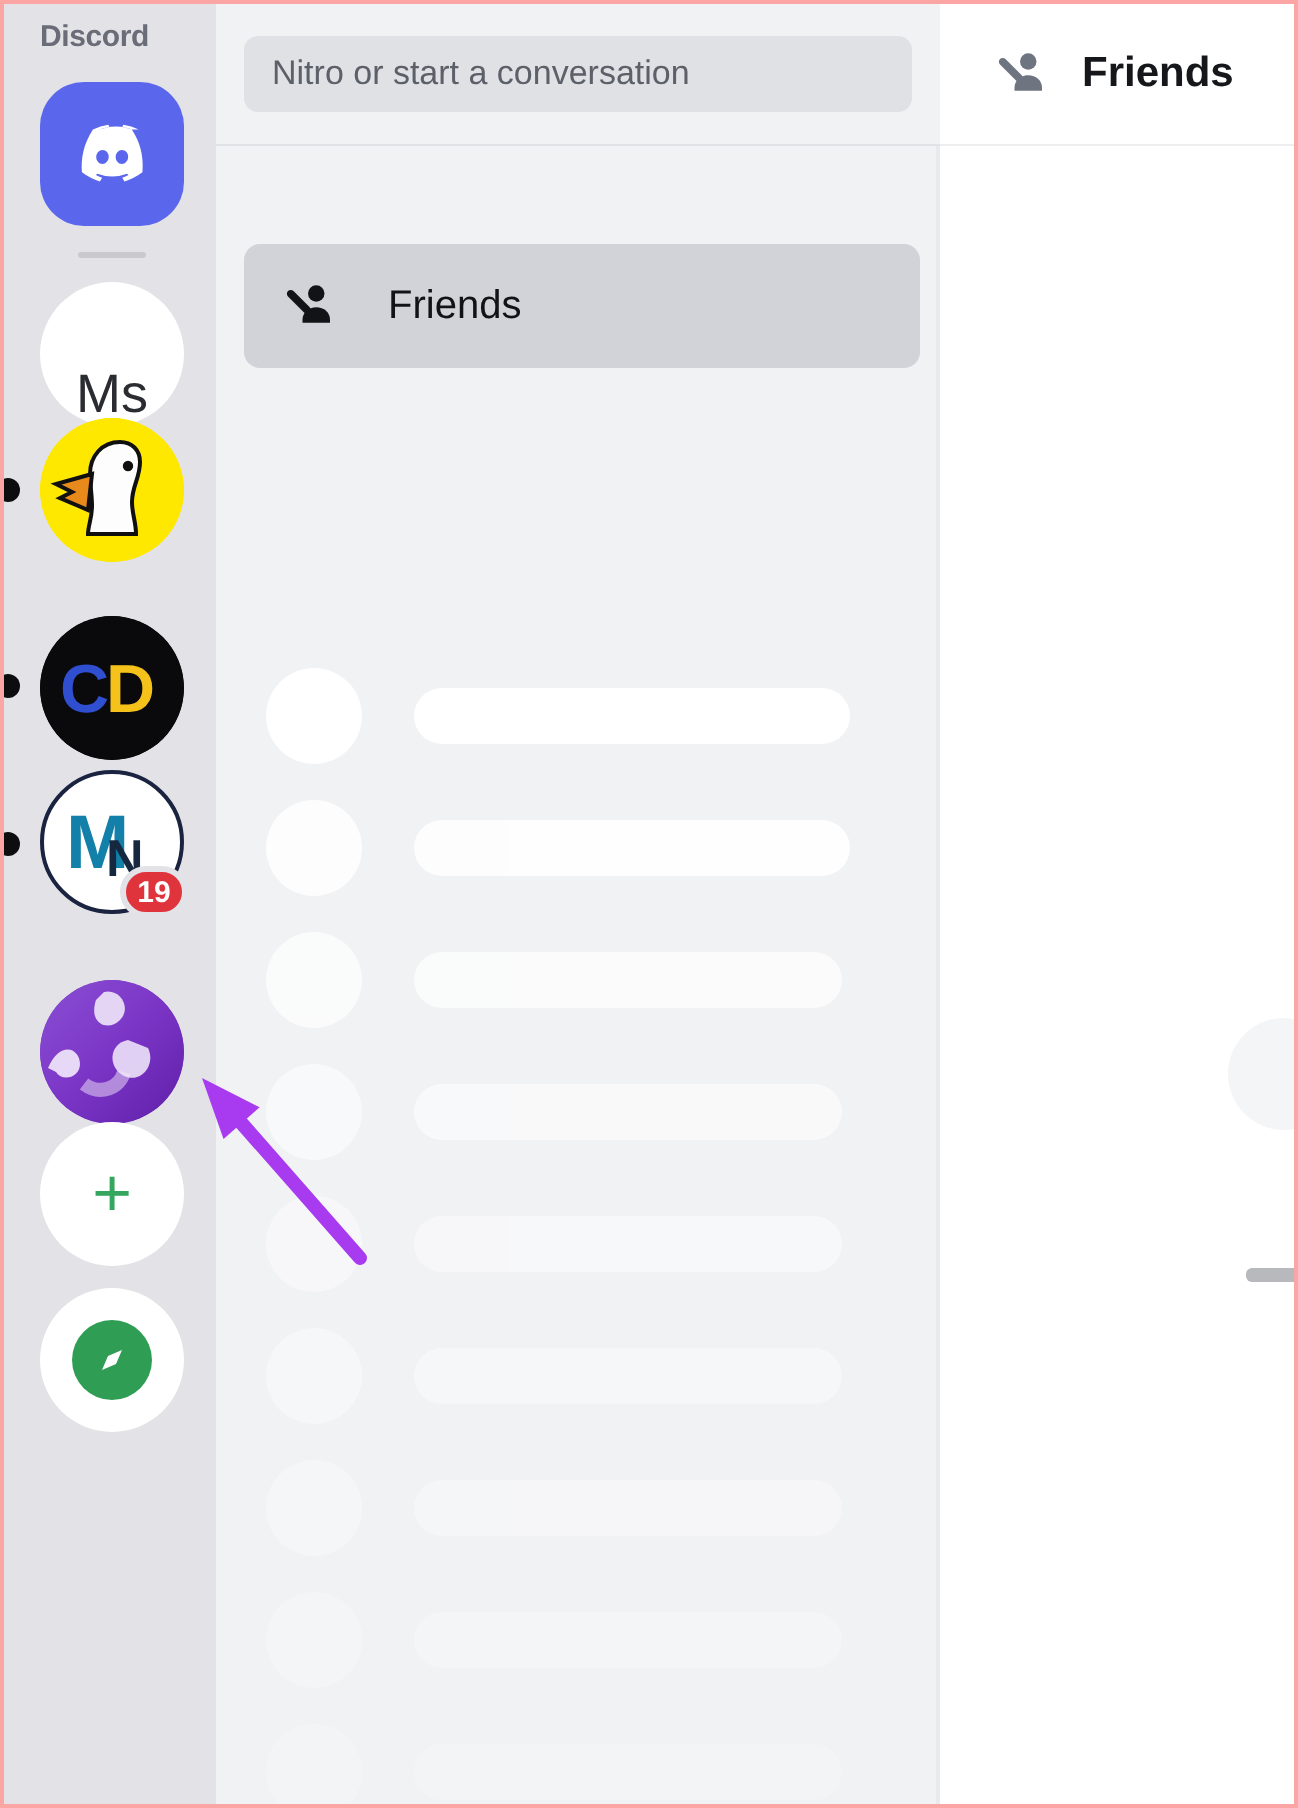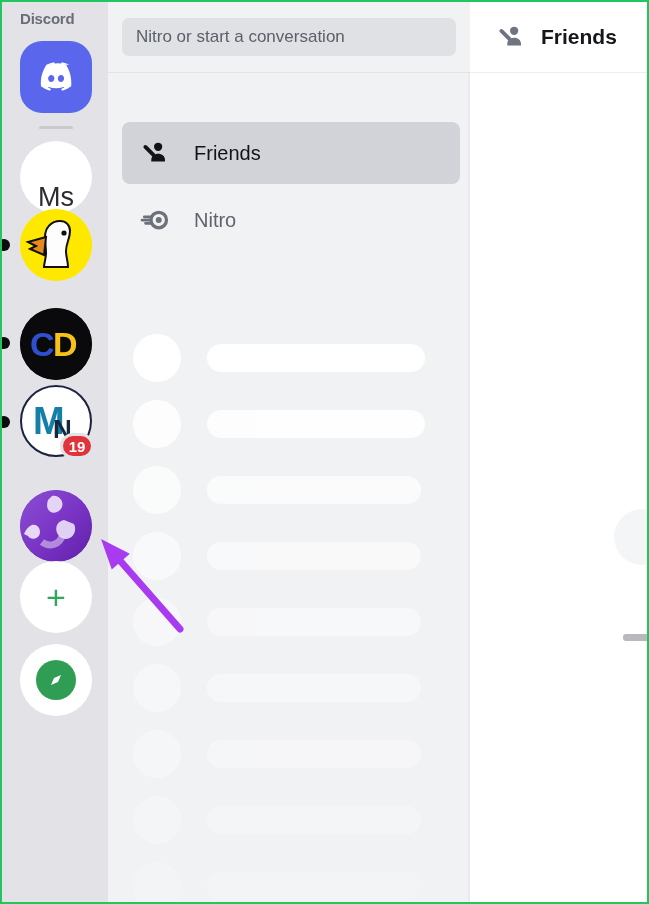--- a/index.html
+++ b/index.html
@@ -10,21 +10,21 @@
     overflow: hidden;
     font-family: "Liberation Sans", sans-serif;
     background: #ffffff;
   }
 
   #app {
     position: relative;
     width: 649px;
     height: 904px;
     background: #ffffff;
-    border: 2px solid #22c55e;
+    border: 2px solid #fca5a5;
     overflow: hidden;
   }
 
   
   .server-rail {
     position: absolute;
     left: 0; top: 0;
     width: 106px;
     height: 904px;
     background: #e3e3e7;
@@ -362,28 +362,20 @@
 
     <div class="nav-row active" style="top:120px;">
       <svg width="30" height="30" viewBox="0 0 24 24">
         <circle cx="14.5" cy="7" r="3.3" fill="#121316"></circle>
         <path d="M9 17.5c0-3 2.4-5 5.5-5s5.5 2 5.5 5v1.2H9Z" fill="#121316"></path>
         <path d="M3.2 8.2c-.6-.6-.6-1.6 0-2.2s1.6-.6 2.2 0l6.4 6.4c.6.6.6 1.6 0 2.2s-1.6.6-2.2 0Z" fill="#121316"></path>
       </svg>
       <span class="nav-label">Friends</span>
     </div>
 
-    <div class="nav-row idle" style="top:187px;">
-      <svg width="30" height="30" viewBox="0 0 24 24">
-        <circle cx="15" cy="12" r="6.2" fill="none" stroke="#6c717a" stroke-width="2.6"></circle>
-        <circle cx="15" cy="12" r="2.4" fill="#6c717a"></circle>
-        <path d="M8.6 9.4H3.4M8 12H1.6M8.6 14.6H4.4" stroke="#6c717a" stroke-width="2.2" stroke-linecap="round"></path>
-      </svg>
-      <span class="nav-label">Nitro</span>
-    </div>
 
 
     <div id="skeletons">
         <div class="skel-row" style="top: 332px; left: 25px; opacity: 1;">
           <div class="skel-av"></div>
           <div class="skel-bar" style="width: 218px;"></div>
         </div>
         <div class="skel-row" style="top: 398px; left: 25px; opacity: 0.88;">
           <div class="skel-av"></div>
           <div class="skel-bar" style="width: 218px;"></div>

